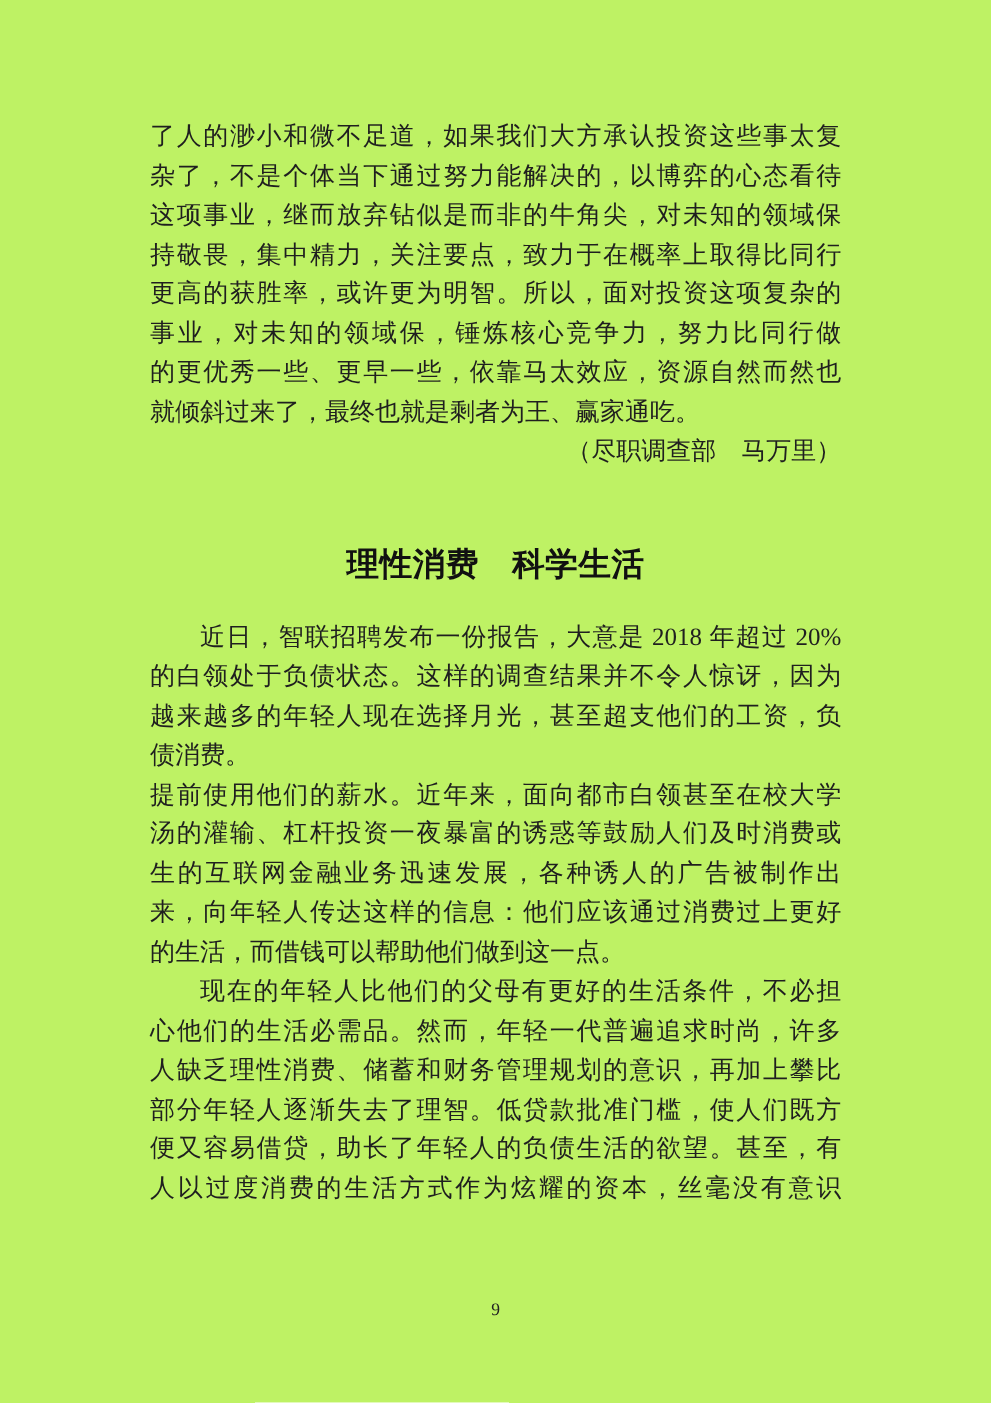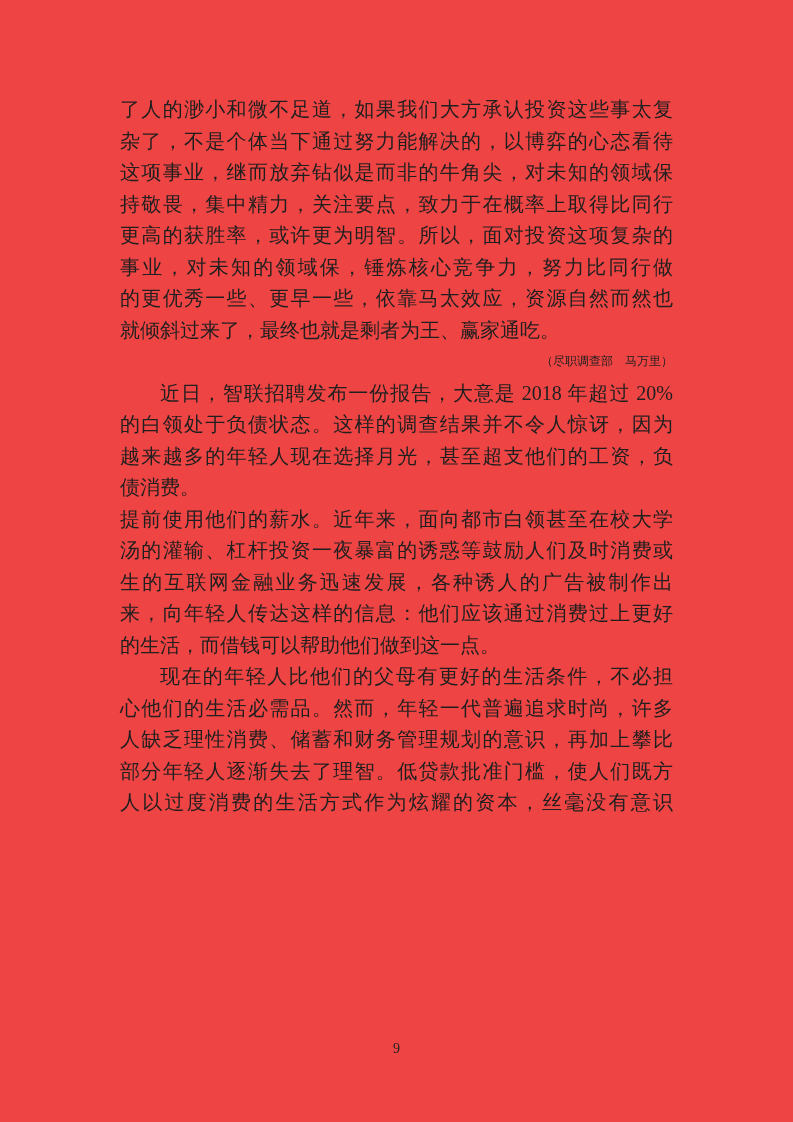--- a/index.html
+++ b/index.html
@@ -4,21 +4,21 @@
 <style>
   html, body {
     margin: 0;
     padding: 0;
     background: #ffffff;
   }
   .page {
     position: relative;
     width: 793px;
     height: 1122px;
-    background: #ef4444;
+    background: #bef264;
     overflow: hidden;
     color: #1f1f1f;
     font-family: "Liberation Serif", "DejaVu Serif", serif;
   }
   .content {
     position: absolute;
     left: 120px;
     top: 94px;
     width: 553px;
   }
@@ -38,21 +38,21 @@
     text-align-last: justify;
   }
   .line.end {
     text-align: left;
     text-align-last: left;
   }
   .line.indent {
     padding-left: 40px;
   }
   .attribution {
-    font-size: 12px;
+    font-size: 20px;
     line-height: 31.5px;
     text-align: right;
   }
   .section-title {
     margin: 56px 0 27px 0;
     font-family: "Liberation Sans", "DejaVu Sans", sans-serif;
     font-weight: 700;
     font-size: 26px;
     line-height: 34px;
     text-align: center;
@@ -81,37 +81,39 @@
           <div class="line fill">杂了，不是个体当下通过努力能解决的，以博弈的心态看待</div>
           <div class="line fill">这项事业，继而放弃钻似是而非的牛角尖，对未知的领域保</div>
           <div class="line fill">持敬畏，集中精力，关注要点，致力于在概率上取得比同行</div>
           <div class="line fill">更高的获胜率，或许更为明智。所以，面对投资这项复杂的</div>
           <div class="line fill">事业，对未知的领域保，锤炼核心竞争力，努力比同行做</div>
           <div class="line fill">的更优秀一些、更早一些，依靠马太效应，资源自然而然也</div>
           <div class="line end">就倾斜过来了，最终也就是剩者为王、赢家通吃。</div>
         </div>
       </div>
     <div class="attribution">（尽职调查部　马万里）</div>
+    <div class="section-title">理性消费　科学生活</div>
     <div id="paragraphs-container">
         <div class="para">
           <div class="line fill indent">近日，智联招聘发布一份报告，大意是 2018 年超过 20%</div>
           <div class="line fill">的白领处于负债状态。这样的调查结果并不令人惊讶，因为</div>
           <div class="line fill">越来越多的年轻人现在选择月光，甚至超支他们的工资，负</div>
           <div class="line end">债消费。</div>
         </div>
         <div class="para">
           <div class="line fill">提前使用他们的薪水。近年来，面向都市白领甚至在校大学</div>
           <div class="line fill">汤的灌输、杠杆投资一夜暴富的诱惑等鼓励人们及时消费或</div>
           <div class="line fill">生的互联网金融业务迅速发展，各种诱人的广告被制作出</div>
           <div class="line fill">来，向年轻人传达这样的信息：他们应该通过消费过上更好</div>
           <div class="line end">的生活，而借钱可以帮助他们做到这一点。</div>
         </div>
         <div class="para">
           <div class="line fill indent">现在的年轻人比他们的父母有更好的生活条件，不必担</div>
           <div class="line fill">心他们的生活必需品。然而，年轻一代普遍追求时尚，许多</div>
           <div class="line fill">人缺乏理性消费、储蓄和财务管理规划的意识，再加上攀比</div>
           <div class="line fill">部分年轻人逐渐失去了理智。低贷款批准门槛，使人们既方</div>
+          <div class="line fill">便又容易借贷，助长了年轻人的负债生活的欲望。甚至，有</div>
           <div class="line fill">人以过度消费的生活方式作为炫耀的资本，丝毫没有意识</div>
         </div>
       </div>
   </div>
   <div class="page-number">9</div>
 </div>
 
 </body></html>

